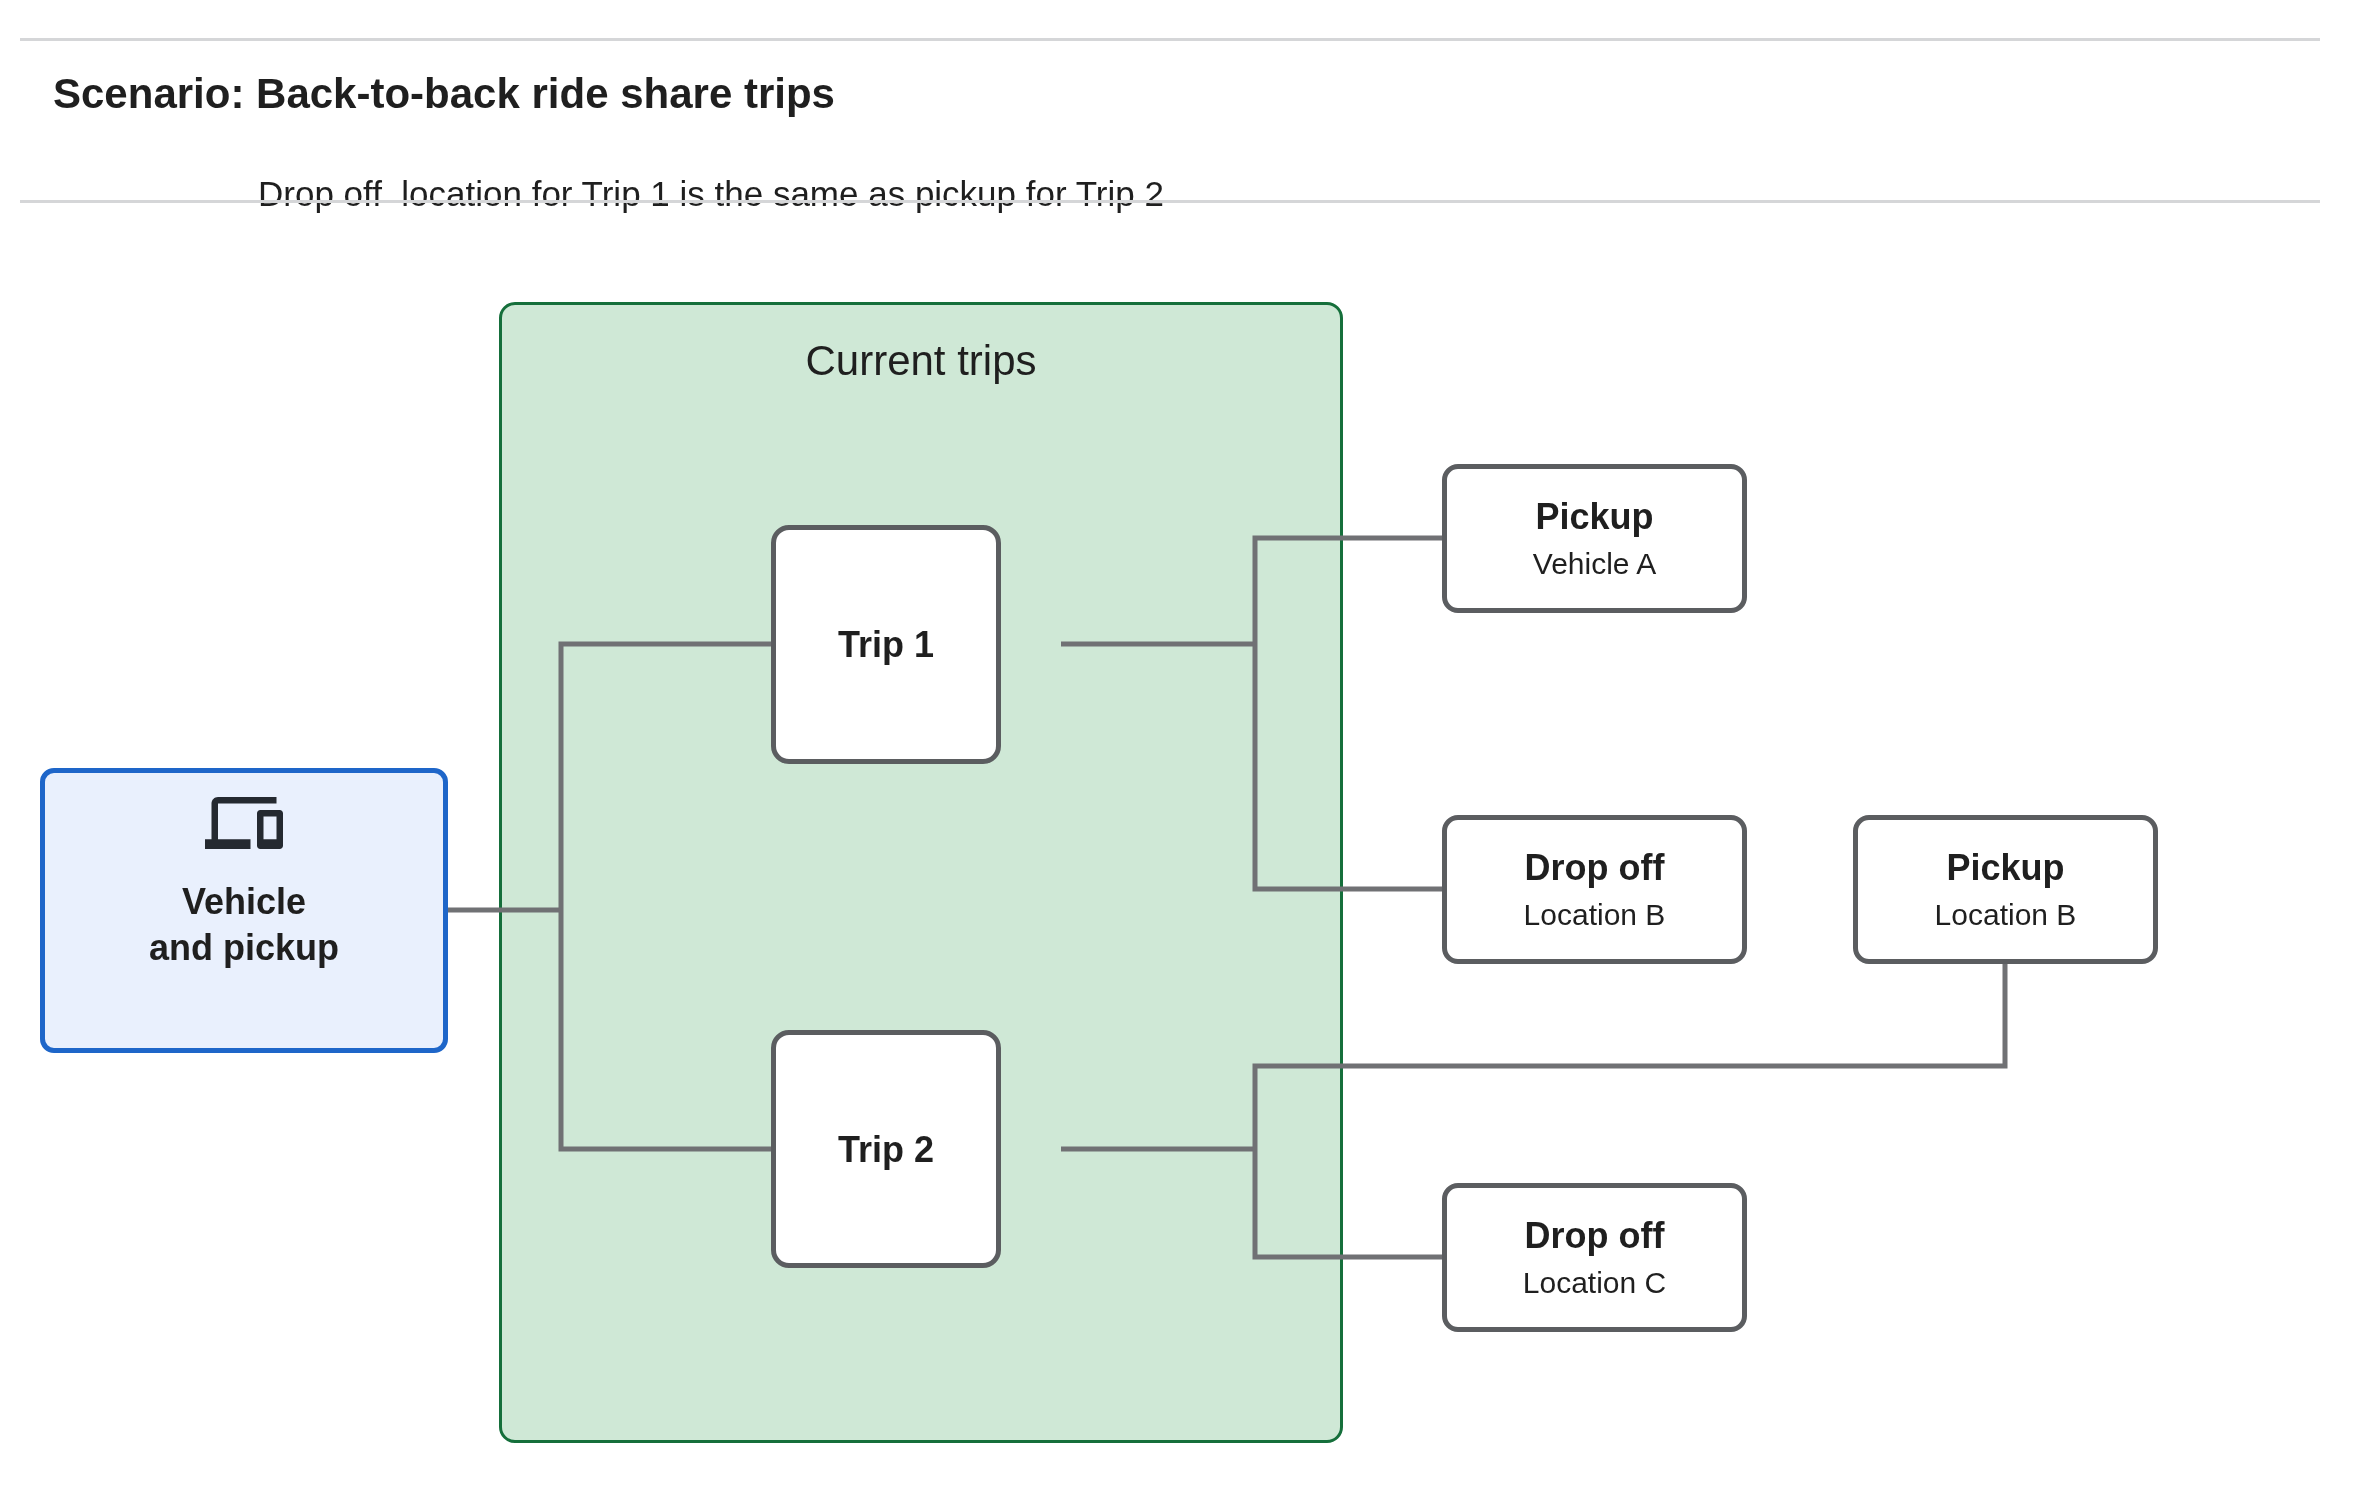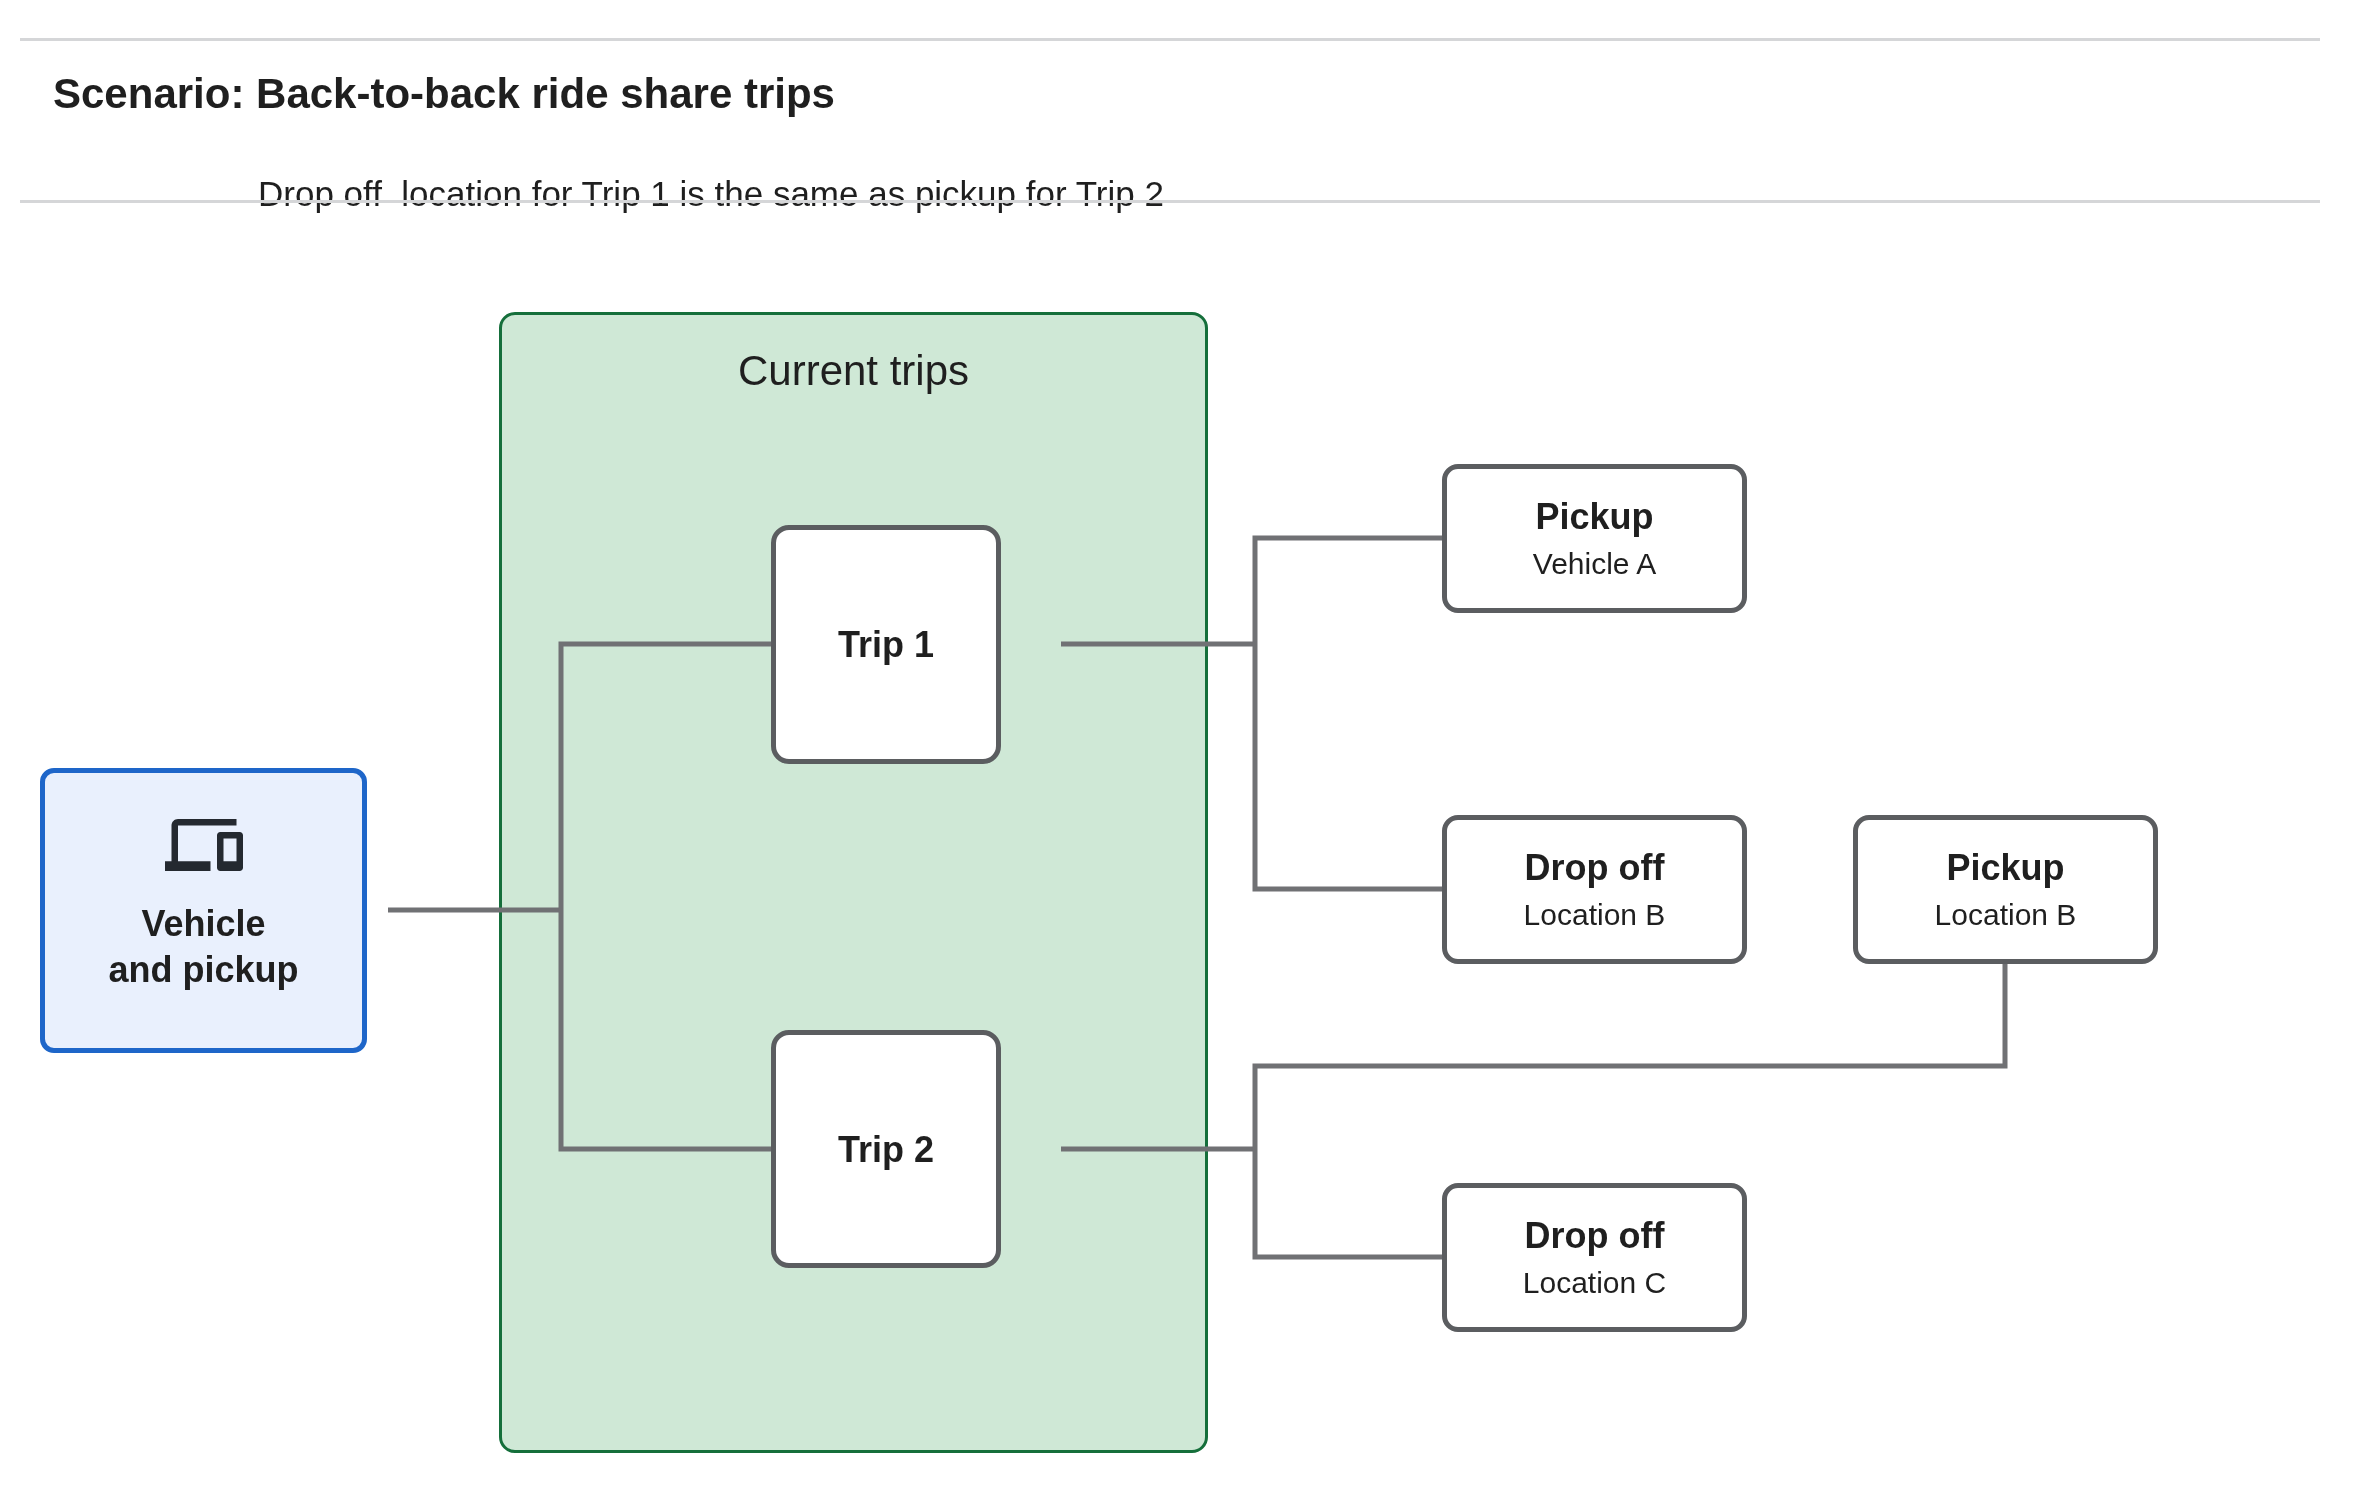--- a/index.html
+++ b/index.html
@@ -19,21 +19,21 @@
 
   
   .divider{position:absolute;left:20px;width:2300px;height:3px;background:var(--divider);}
   .divider.top{top:38px;}
   .divider.bottom{top:200px;}
   .page-title{position:absolute;left:53px;top:70px;font-size:42px;font-weight:700;letter-spacing:0px;}
   .page-subtitle{position:absolute;left:258px;top:126px;font-size:35px;font-weight:400;white-space:pre-wrap;margin-top:48px;}
 
   
   .panel{position:absolute;border-radius:16px;box-sizing:border-box;z-index:1;}
-  .panel.green{left:499px;top:312px;width:709px;height:1141px;background:var(--green_fill);border:3px solid var(--green_border);}
+  .panel.green{left:499px;top:302px;width:844px;height:1141px;background:var(--green_fill);border:3px solid var(--green_border);}
   .panel.orange{left:1380px;top:317px;width:864px;height:1141px;background:var(--orange_fill);border:3px solid var(--orange_border);}
   .panel-title{position:absolute;left:0;right:0;top:32px;text-align:center;font-size:42px;font-weight:400;}
 
   
   svg.wires{position:absolute;left:0;top:0;z-index:2;}
   svg.wires path{fill:none;stroke:var(--connector);stroke-width:5px;stroke-linejoin:miter;}
 
   
   .node{position:absolute;box-sizing:border-box;background:var(--node_fill);
         border:5px solid var(--node_border);border-radius:18px;z-index:3;
@@ -43,22 +43,22 @@
 
   .node.trip{left:771px;width:230px;}
   #trip1{top:525px;height:239px;}
   #trip2{top:1030px;height:238px;}
   .node.waypoint{width:305px;height:149px;border-radius:16px;}
   #pickup-a{left:1442px;top:464px;}
   #dropoff-b{left:1442px;top:815px;}
   #pickup-b{left:1853px;top:815px;}
   #dropoff-c{left:1442px;top:1183px;}
 
-  .node.vehicle{left:40px;top:768px;width:327px;height:285px;background:var(--vehicle_fill);
-        border:5px solid var(--vehicle_border);border-radius:14px;justify-content:flex-start;padding-top:46px;}
+  .node.vehicle{left:40px;top:768px;width:408px;height:285px;background:var(--vehicle_fill);
+        border:5px solid var(--vehicle_border);border-radius:14px;justify-content:flex-start;padding-top:24px;}
   .vehicle-label{margin-top:30px;font-size:36px;font-weight:700;line-height:1.28;}
   .devices-icon-svg{display:block;fill:var(--icon);}
 </style>
 </head>
 <body>
 
 <div class="stage">
 
   <div class="divider top"></div>
   <div class="page-title">Scenario: Back-to-back ride share trips</div>

